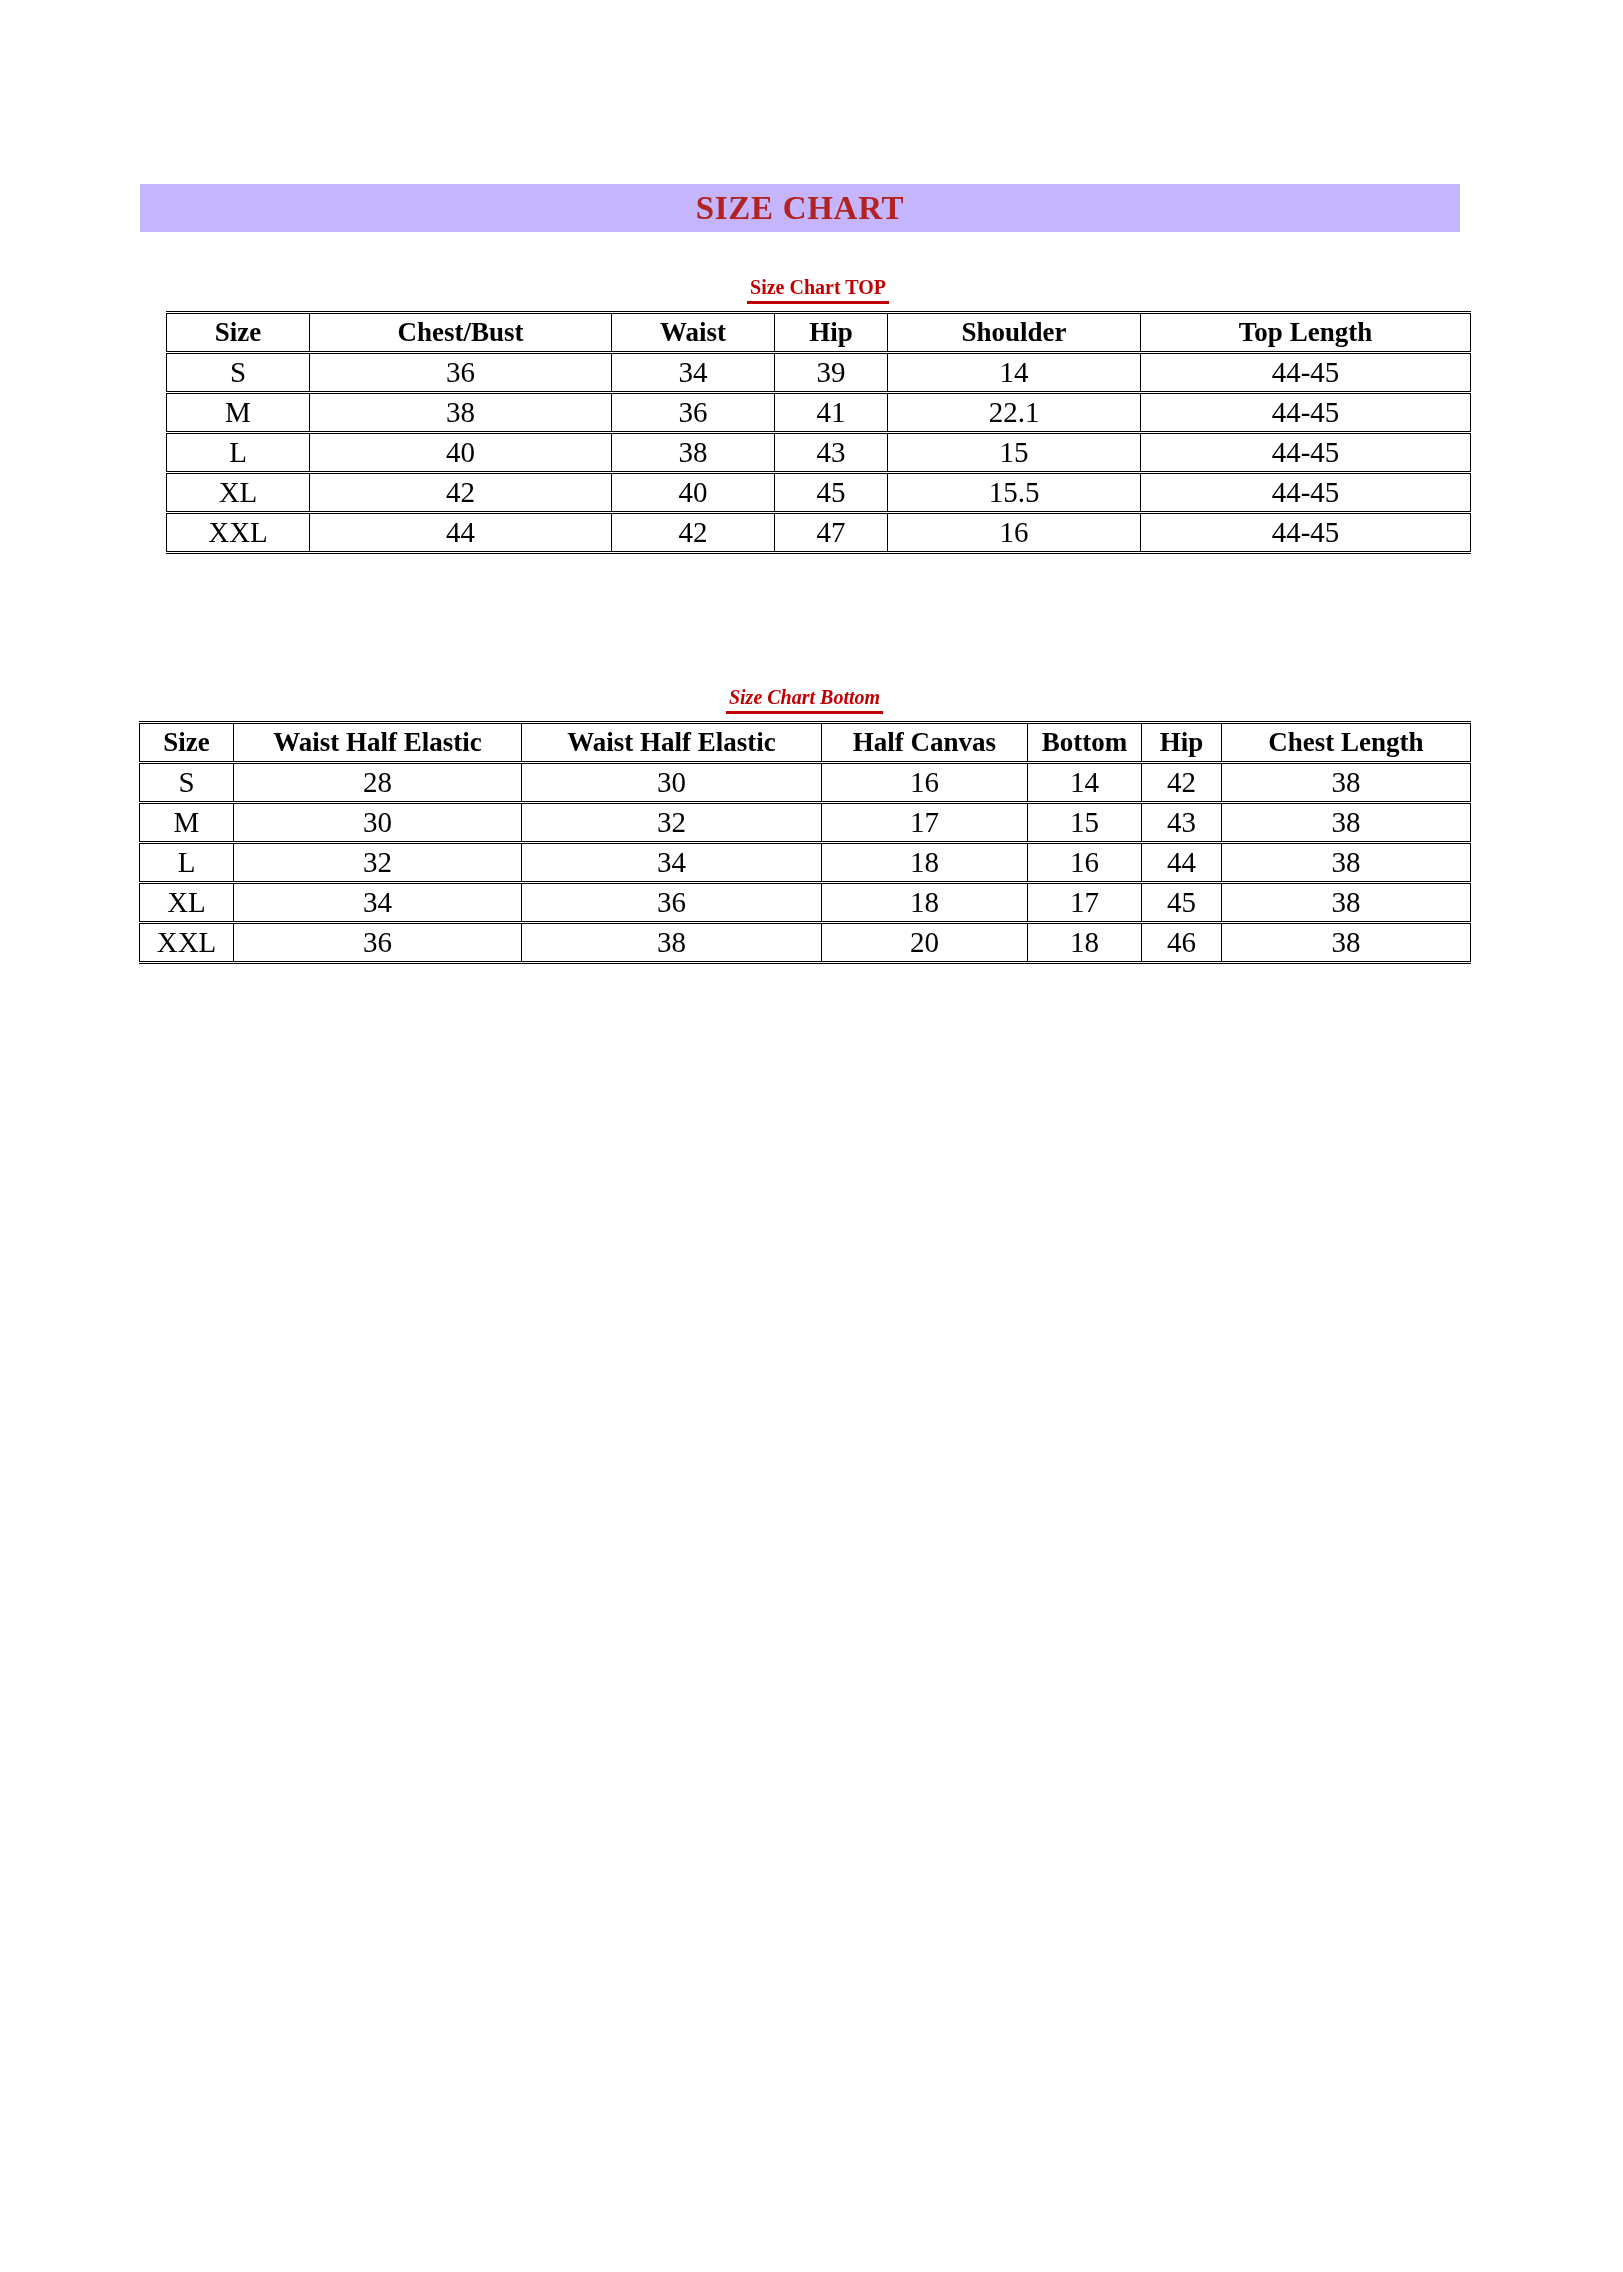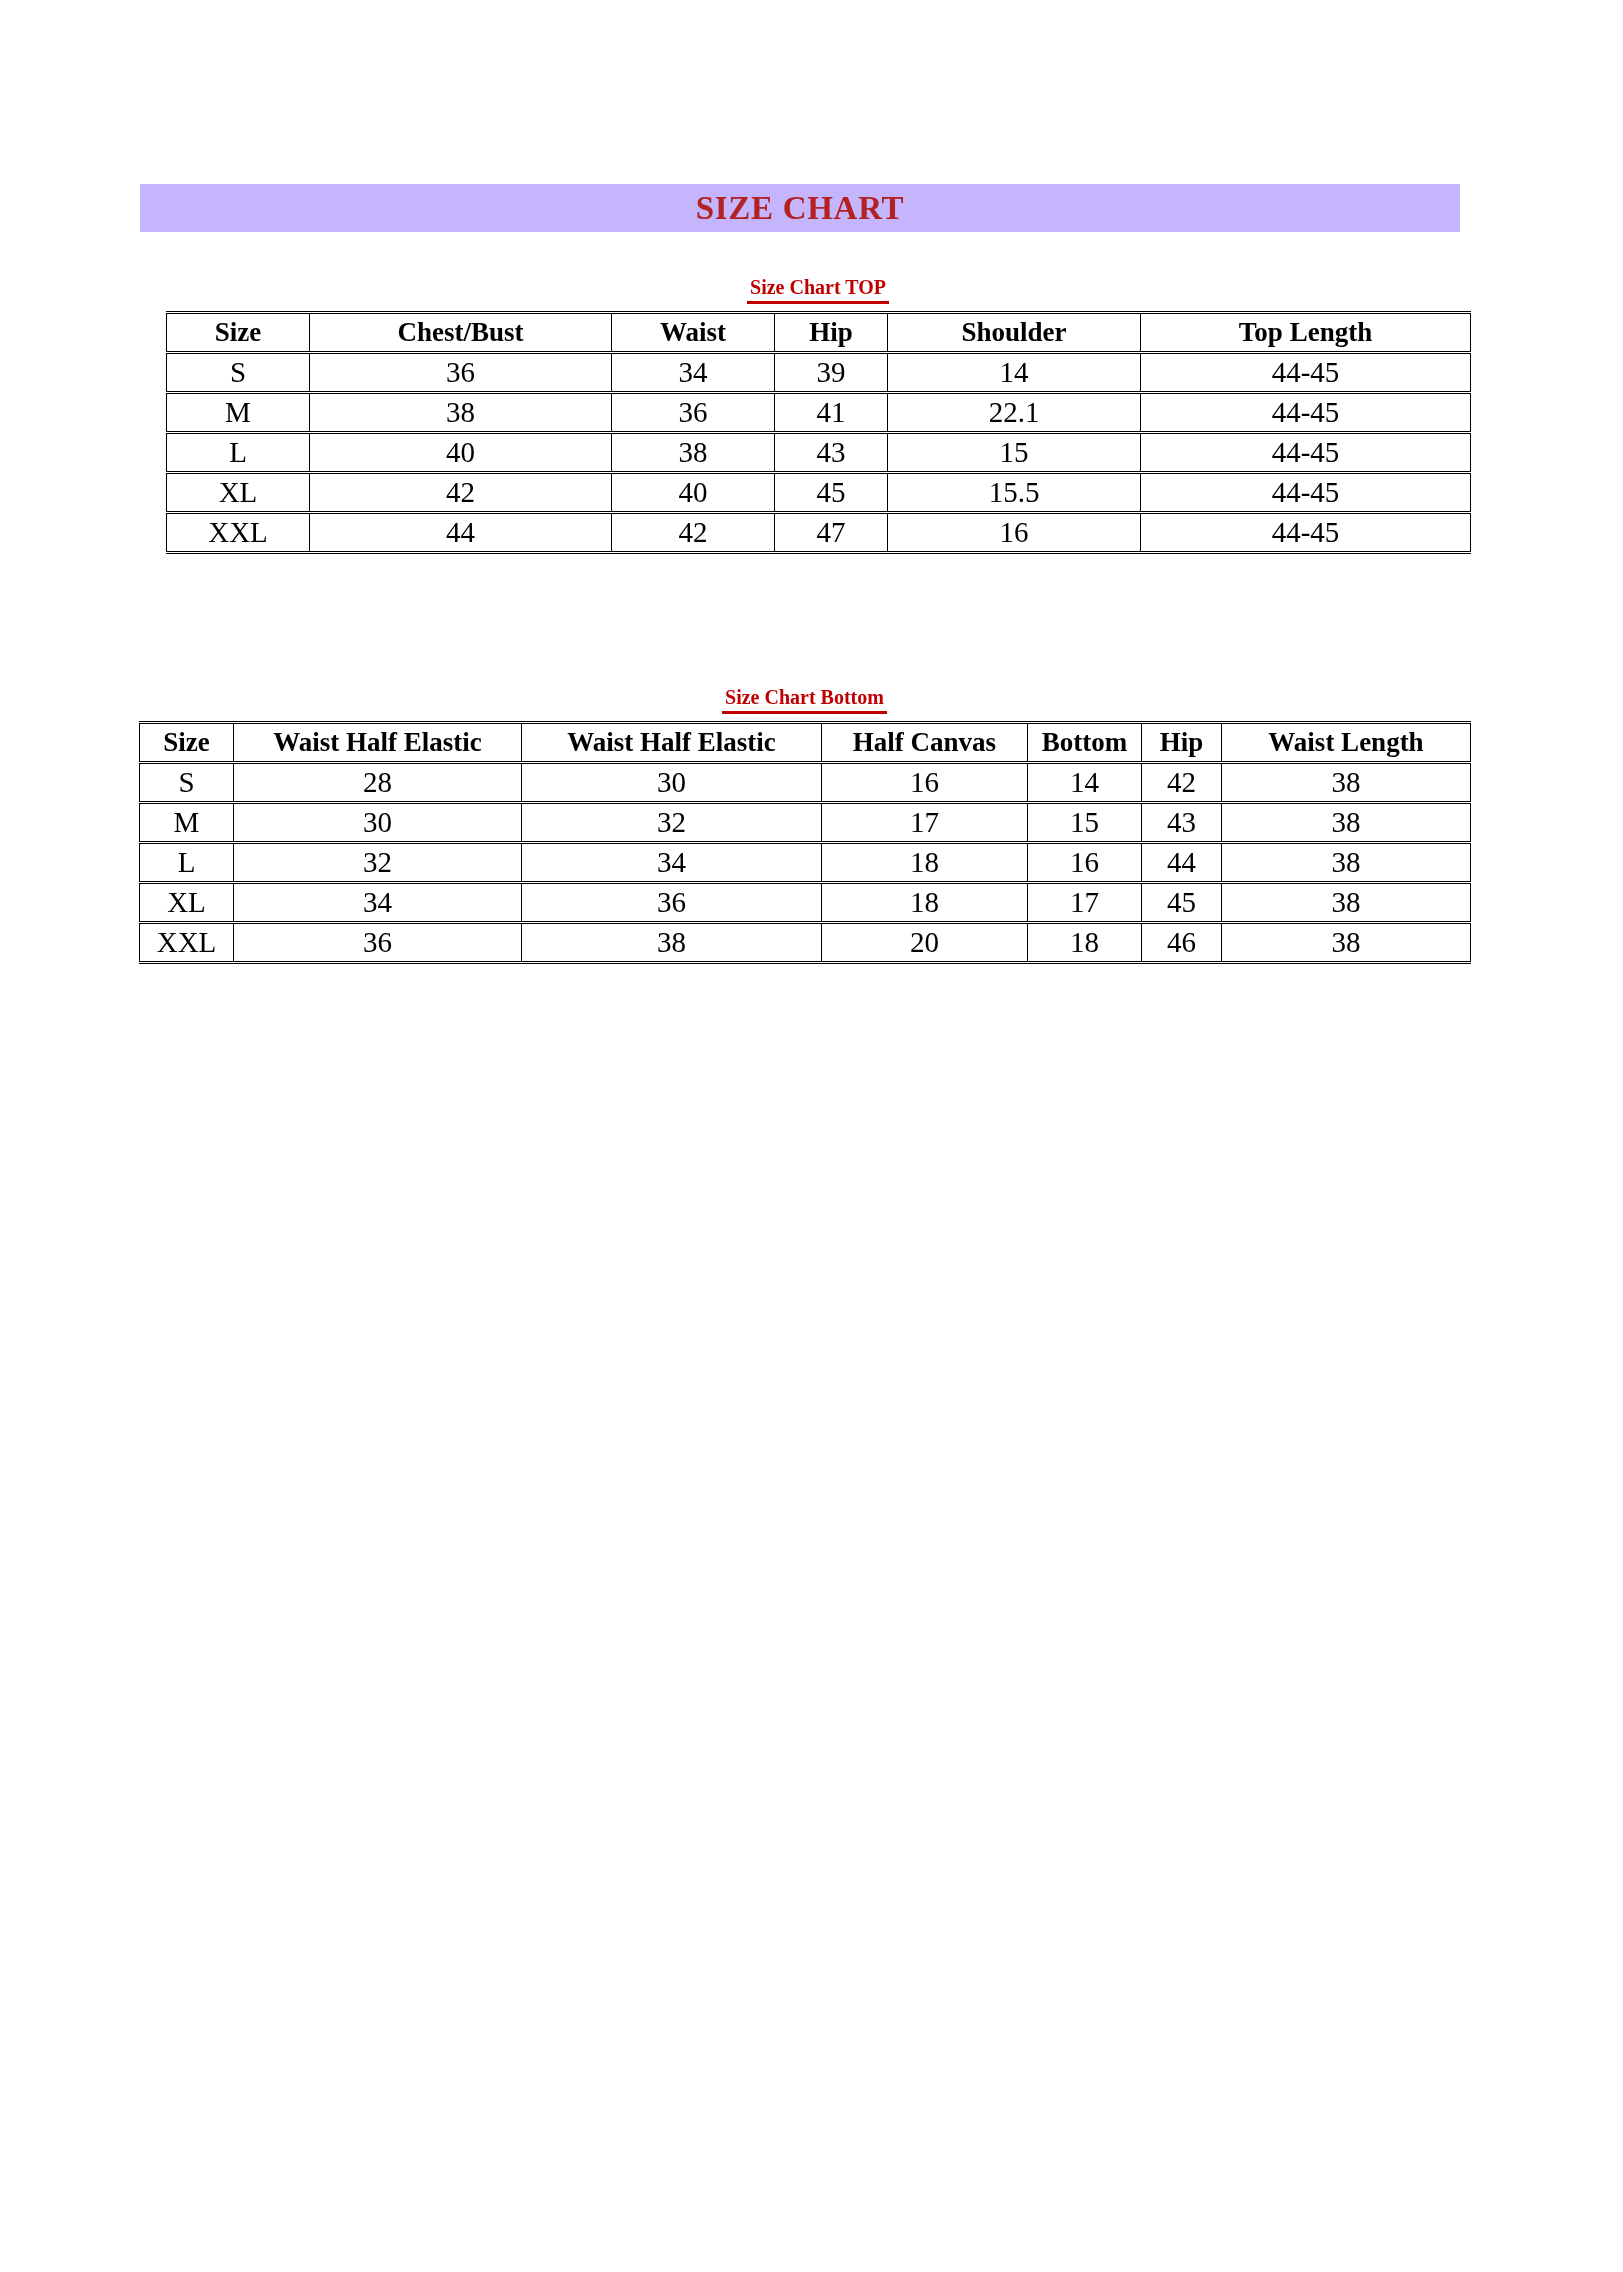--- a/index.html
+++ b/index.html
@@ -33,21 +33,21 @@
     font-weight: bold;
     color: #b22222;
     letter-spacing: 0.7px;
     line-height: 1;
   }
   .section-heading-wrap {
     position: absolute;
     text-align: center;
   }
   .section-heading-wrap.top    { left: 166px; top: 276px;  width: 1304px; }
-  .section-heading-wrap.bottom { left: 139px; top: 686px;  width: 1331px; }
+  .section-heading-wrap.bottom { left: 139px; top: 686px;  width: 1331px; font-style: italic; }
   .section-heading {
     display: inline-block;
     margin: 0;
     font-size: 20px;
     font-weight: bold;
     color: #c00000;
     line-height: 1.15;
     border-bottom: 3.6px solid #c00000;
     padding: 0 2.8px 2.1px 2.8px;
   }
@@ -174,21 +174,21 @@
       <col style="width:249px">
     </colgroup>
   <thead>
         <tr>
           <th>Size</th>
           <th>Waist Half Elastic</th>
           <th>Waist Half Elastic</th>
           <th>Half Canvas</th>
           <th>Bottom</th>
           <th>Hip</th>
-          <th>Waist Length</th>
+          <th>Chest Length</th>
         </tr>
       </thead>
       <tbody>
         <tr>
           <td>S</td>
           <td>28</td>
           <td>30</td>
           <td>16</td>
           <td>14</td>
           <td>42</td>

